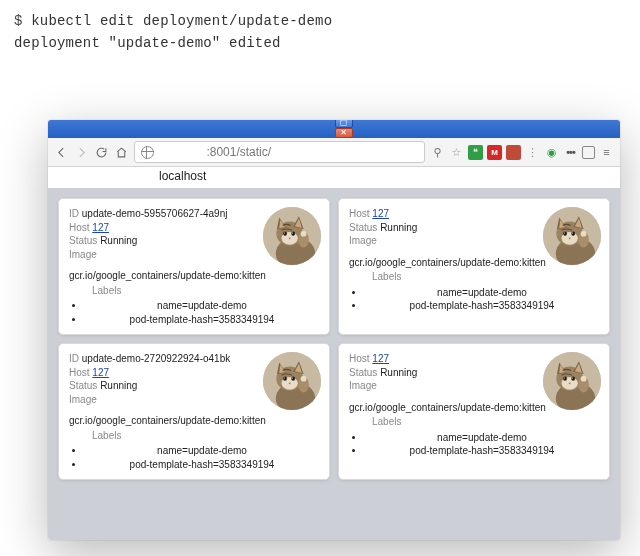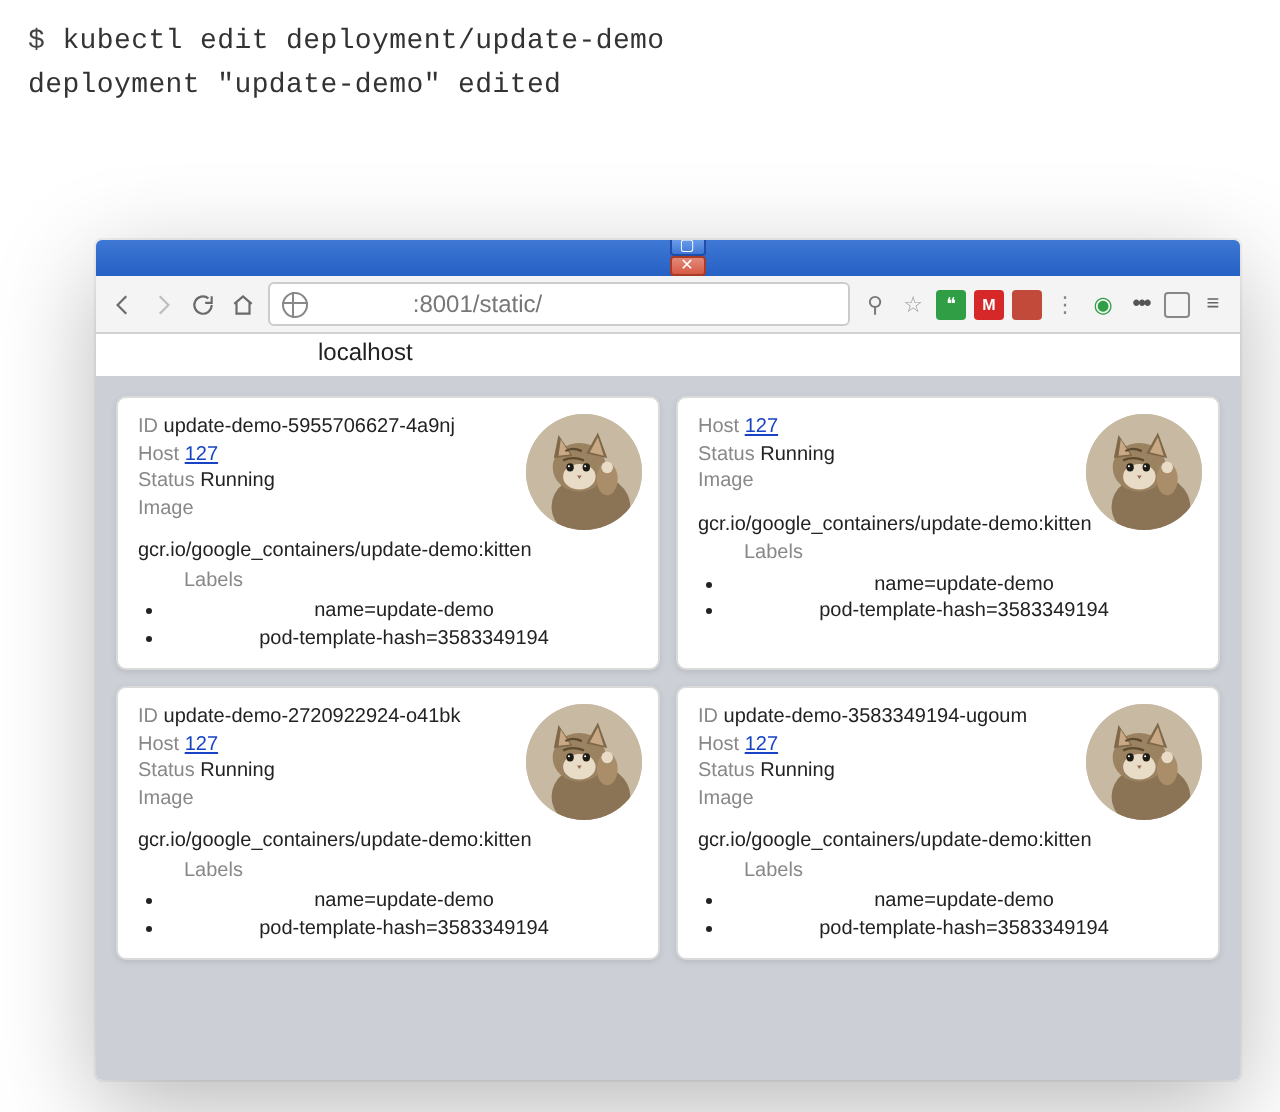--- a/index.html
+++ b/index.html
@@ -408,21 +408,20 @@
     <ellipse cx="52" cy="46" rx="3.2" ry="3.6" fill="#1d1b16"></ellipse>
     <circle cx="37" cy="45" r="0.9" fill="#fff"></circle>
     <circle cx="51" cy="45" r="0.9" fill="#fff"></circle>
 
     <polygon points="44,53 48,53 46,56" fill="#9a6a5a"></polygon>
 
     <ellipse cx="70" cy="56" rx="9" ry="14" fill="#a98e69"></ellipse>
     <ellipse cx="70" cy="46" rx="5" ry="5" fill="#e8dcc6"></ellipse>
   </svg>
 </div>
-          <div class="row idrow"><span class="k">ID </span><span class="v">update-demo-3583349194-ugoum</span></div>
           <div class="row host"><span class="k">Host </span><span class="v"><a href="#">127</a></span></div>
           <div class="row status"><span class="k">Status </span><span class="v">Running</span></div>
           <div class="row image"><span class="k">Image</span></div>
           <span class="imgpath">gcr.io/google_containers/update-demo:kitten</span>
           <div class="labelsk">Labels</div>
           <ul>
             <li>name=update-demo</li>
             <li>pod-template-hash=3583349194</li>
           </ul>
         </div>

